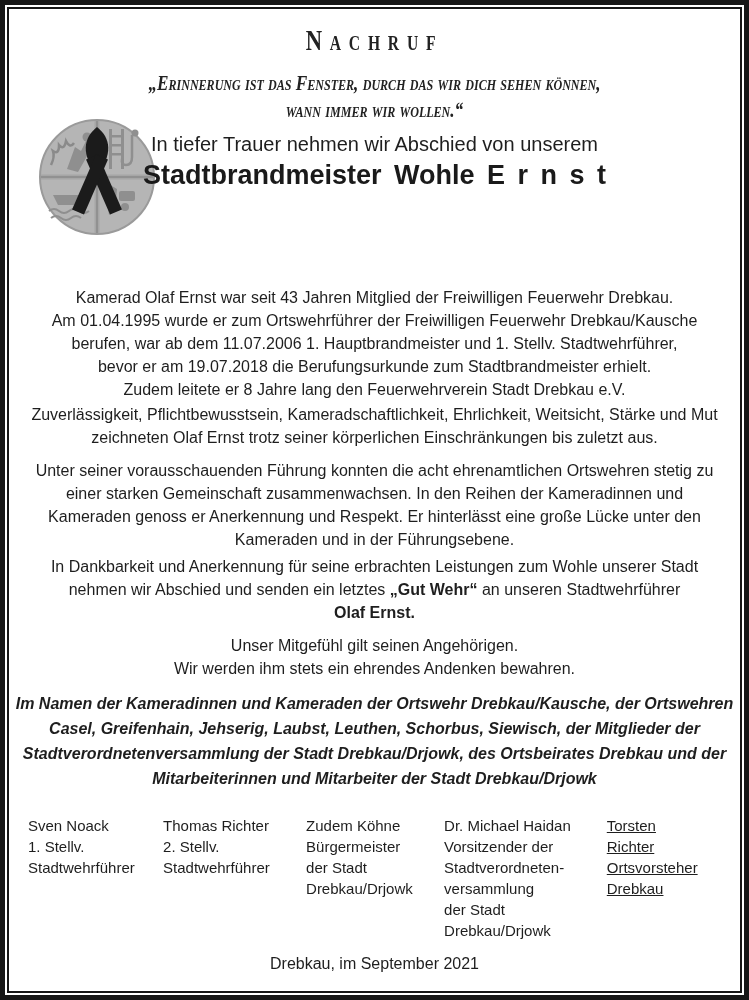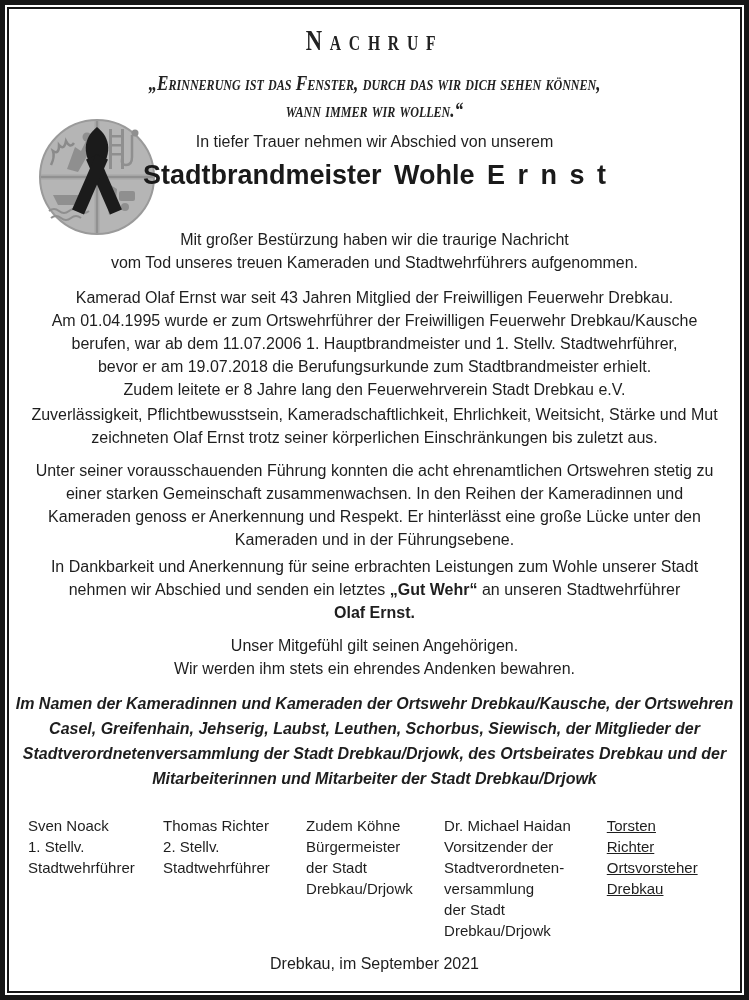--- a/index.html
+++ b/index.html
@@ -39,21 +39,21 @@
     font-weight:700;
     font-style:italic;
     font-variant:small-caps;
     font-size:20px;
     line-height:27px;
     transform:scaleX(0.86);
     transform-origin:center;
     white-space:pre;
     color:#222;
   }
-  .intro { font-size:16px; white-space:pre; }
+  .intro { font-size:20px; white-space:pre; }
   .deceased-name {
     font-size:27px;
     font-weight:700;
     word-spacing:5px;
     white-space:pre;
     color:#1a1a1a;
   }
   .para {
     font-size:16px;
     line-height:23px;
@@ -134,22 +134,20 @@
           <path d="M55,40 L79,95" stroke="#1b1b1b" stroke-width="13" fill="none"></path>
           <path d="M65,40 L41,95" stroke="#1b1b1b" stroke-width="13" fill="none"></path>
         </g>
       </svg>
     </div>
 
     <div class="abs intro" style="top:124px;">In tiefer Trauer nehmen wir Abschied von unserem</div>
 
     <div class="abs deceased-name" style="top:151px;">Stadtbrandmeister Wohle E r n s t</div>
 
-    <div class="abs para" style="top:219px;">Mit großer Bestürzung haben wir die traurige Nachricht
-vom Tod unseres treuen Kameraden und Stadtwehrführers aufgenommen.</div>
 
     <div class="abs para" style="top:277px;">Kamerad Olaf Ernst war seit 43 Jahren Mitglied der Freiwilligen Feuerwehr Drebkau.
 Am 01.04.1995 wurde er zum Ortswehrführer der Freiwilligen Feuerwehr Drebkau/Kausche
 berufen, war ab dem 11.07.2006 1. Hauptbrandmeister und 1. Stellv. Stadtwehrführer,
 bevor er am 19.07.2018 die Berufungsurkunde zum Stadtbrandmeister erhielt.
 Zudem leitete er 8 Jahre lang den Feuerwehrverein Stadt Drebkau e.V.</div>
 
     <div class="abs para" style="top:450px;">Unter seiner vorausschauenden Führung konnten die acht ehrenamtlichen Ortswehren stetig zu
 einer starken Gemeinschaft zusammenwachsen. In den Reihen der Kameradinnen und
 Kameraden genoss er Anerkennung und Respekt. Er hinterlässt eine große Lücke unter den

